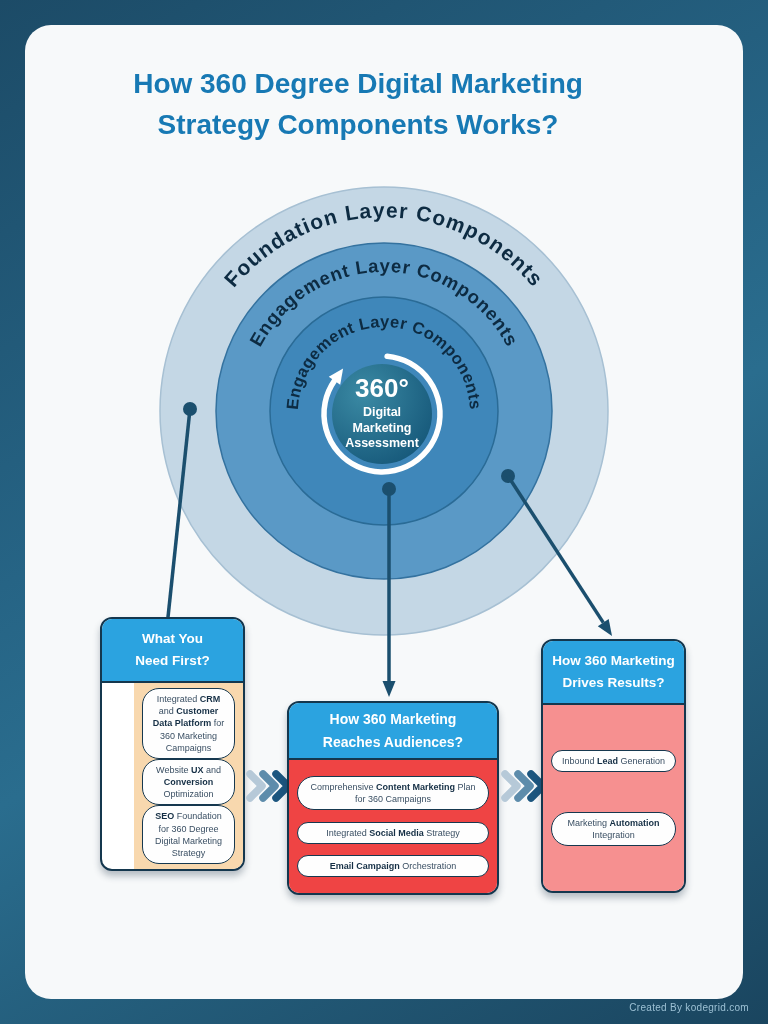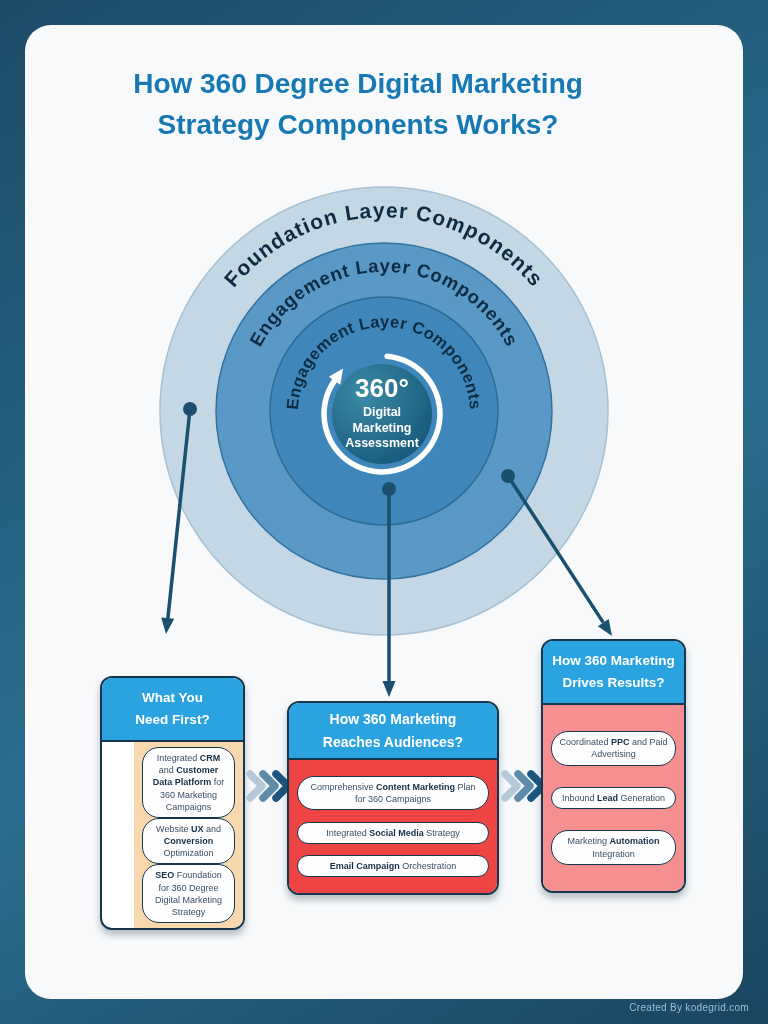--- a/index.html
+++ b/index.html
@@ -17,21 +17,21 @@
     position:absolute;left:0;top:64px;width:716px;text-align:center;
     color:#1779b4;font-weight:bold;font-size:28px;line-height:1.45;
   }
   svg.overlay{position:absolute;left:0;top:0;}
   .ring-text{fill:#0d2b42;font-weight:bold;}
   .card{
     position:absolute;border:2px solid #14374e;border-radius:12px;overflow:hidden;
     box-shadow:0 5px 7px rgba(30,50,70,.30);display:flex;flex-direction:column;
     background:#fff;
   }
-  .card-left{left:100px;top:676px;width:141px;height:250px;}
+  .card-left{left:100px;top:617px;width:141px;height:250px;}
   .card-mid{left:287px;top:701px;width:208px;height:190px;}
   .card-right{left:541px;top:639px;width:141px;height:250px;}
   .card-header{
     background:#2ba3e0;border-bottom:2px solid #14374e;color:#fff;font-weight:bold;
     display:flex;flex-direction:column;align-items:center;justify-content:center;
     text-align:center;font-size:13.5px;line-height:1.6;flex:0 0 auto;
   }
   .card-left .card-header{height:62px;}
   .card-mid .card-header{height:55px;font-size:14px;}
   .card-right .card-header{height:62px;}
@@ -160,21 +160,20 @@
       <path d="M31,5 L43,17 L31,29" stroke="#1c567f"></path>
     </g>
   </svg>
 
   <div class="card card-right">
     <div class="card-header">
       <span>How 360 Marketing</span>
       <span>Drives Results?</span>
     </div>
     <div class="card-body body-right">
-      <div class="pill">Coordinated <b>PPC</b> and Paid Advertising</div>
       <div class="pill">Inbound <b>Lead</b> Generation</div>
       <div class="pill">Marketing <b>Automation</b> Integration</div>
     </div>
   </div>
 
   <div class="credit">Created By kodegrid.com</div>
 
 </div>
 
 </body></html>

